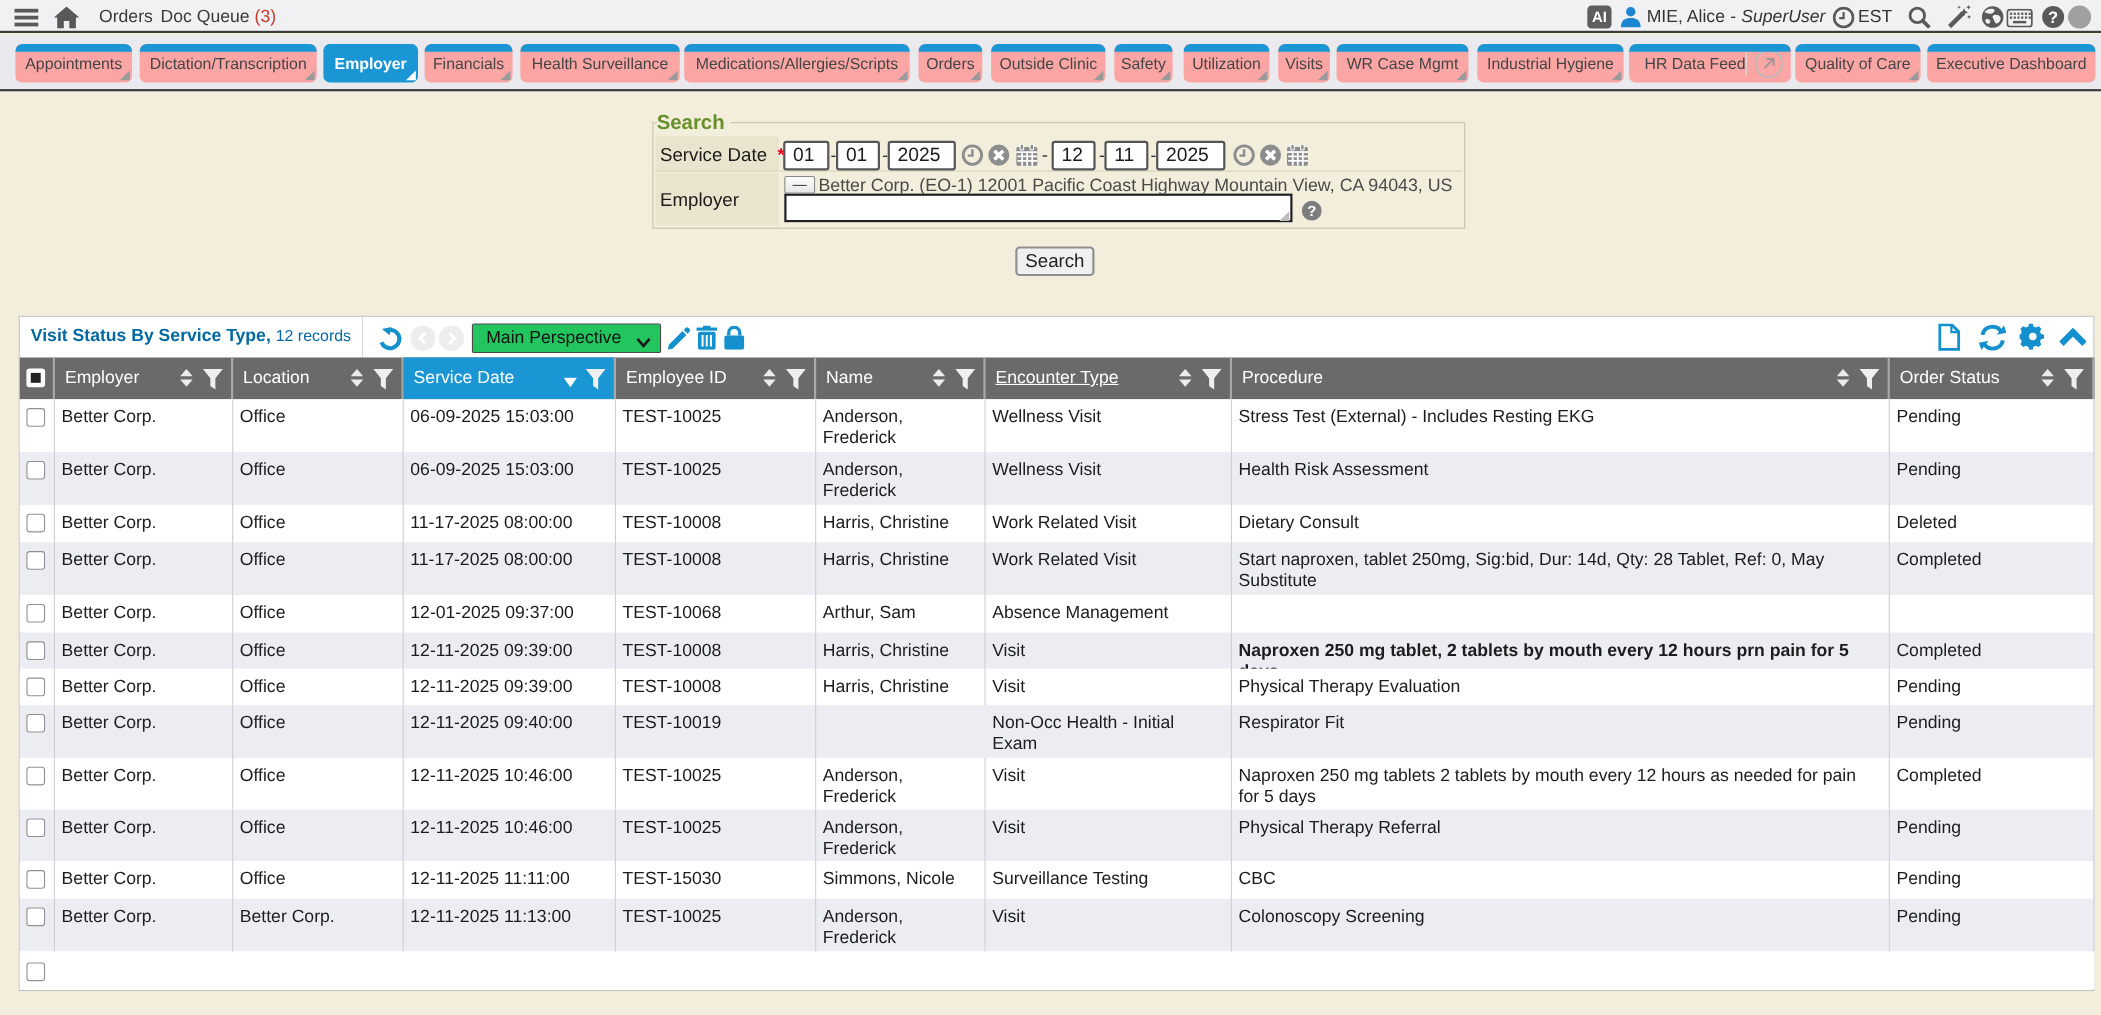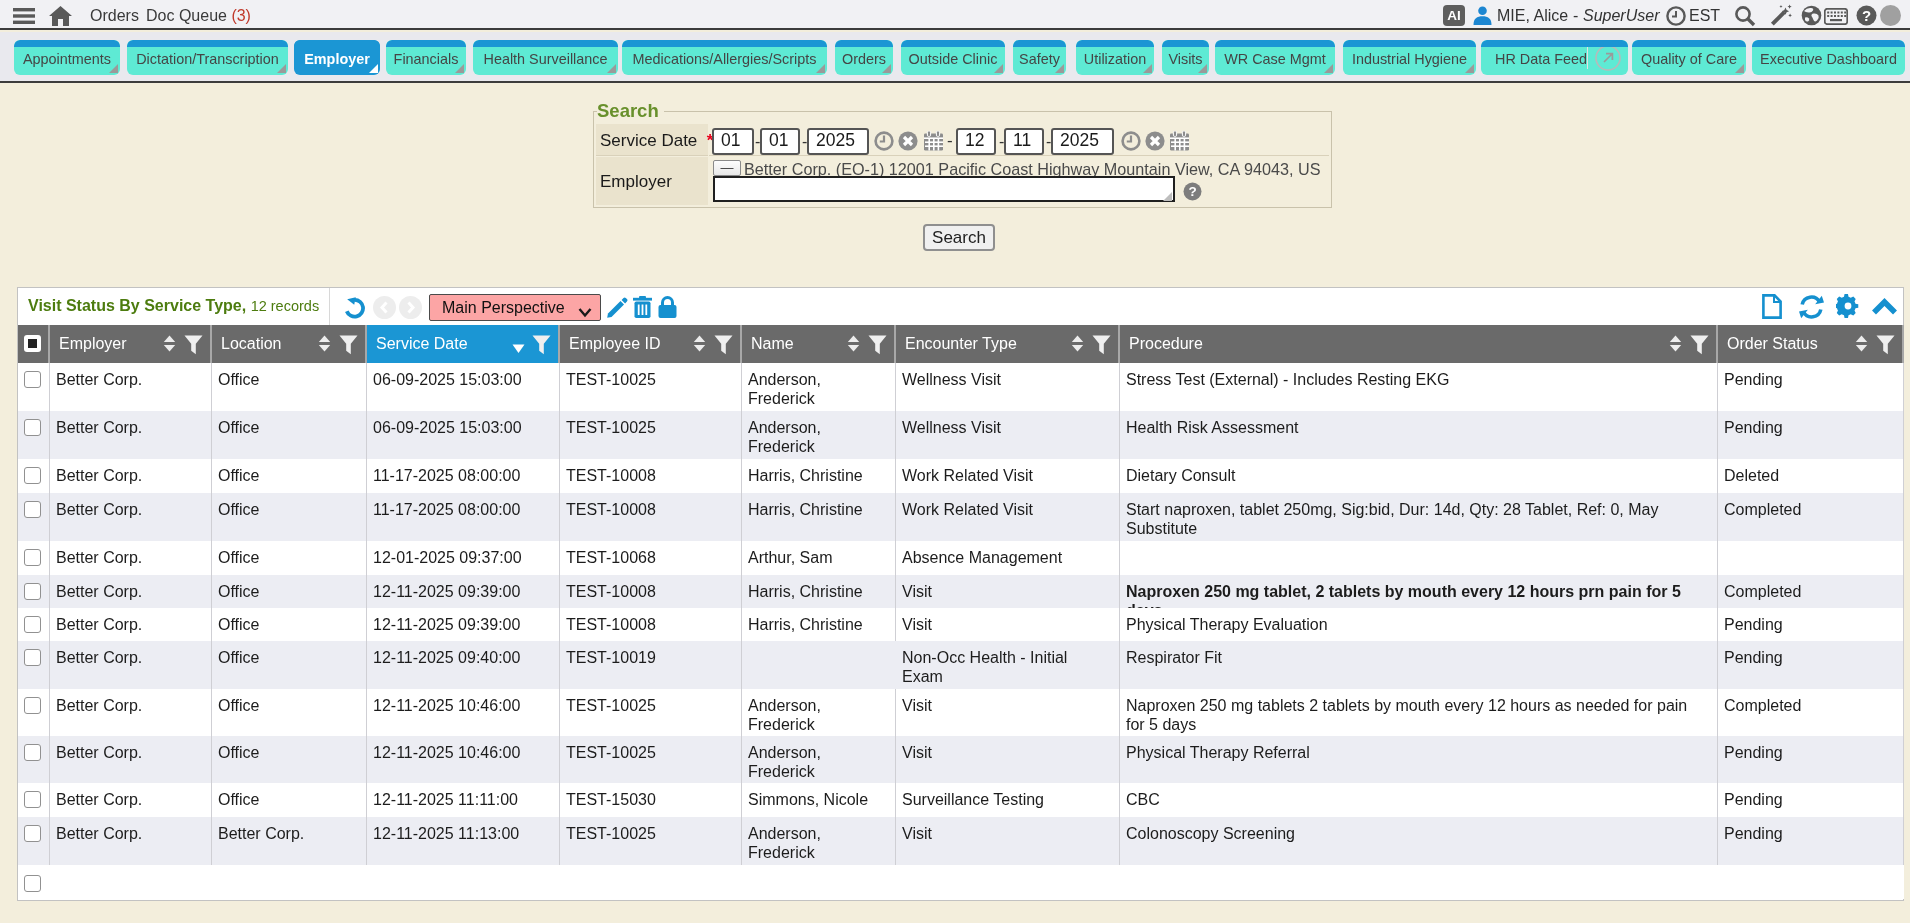--- a/index.html
+++ b/index.html
@@ -1,19 +1,19 @@
 <!DOCTYPE html>
 <html><head><meta charset="utf-8"><style>
 
 *{margin:0;padding:0;box-sizing:border-box;}
 html,body{width:1910px;height:923px;overflow:hidden;background:#f3eedc;font-family:"Liberation Sans",sans-serif;}
 .abs{position:absolute;}
 #topbar{position:absolute;left:0;top:0;width:1910px;height:30px;background:#f1f1f4;border-bottom:2px solid #3c3c3c;}
 #tabbar{position:absolute;left:0;top:32px;width:1910px;height:51px;background:#e9e9ee;border-bottom:2px solid #3c3c3c;}
-.tab{position:absolute;top:40px;height:35px;background:#5eead4;border-radius:6px;color:#454545;font-size:14.4px;text-align:center;padding-top:11px;white-space:nowrap;overflow:hidden;}
+.tab{position:absolute;top:40px;height:35px;background:#fca5a5;border-radius:6px;color:#454545;font-size:14.4px;text-align:center;padding-top:11px;white-space:nowrap;overflow:hidden;}
 .tab .cap{position:absolute;left:0;top:0;width:100%;height:7px;background:#1b96d4;border-radius:6px 6px 0 0;}
 .tab .tri{position:absolute;right:2px;bottom:2px;width:0;height:0;border-left:9px solid transparent;border-bottom:9px solid #9a9a9a;}
 .tab.sel{background:#1b96d4;color:#fff;font-weight:bold;}
 .tab.sel .tri{border-bottom-color:#fff;}
 .ibx{position:absolute;display:flex;align-items:center;justify-content:center;}
 .dinp{position:absolute;height:27px;border:2px solid #555;border-radius:3px;background:#fff;font-size:17.5px;color:#1a1a1a;padding-left:7px;top:128px;}
 .icn{position:absolute;top:131px;}
 #ftitle{position:absolute;left:597px;top:100px;font-size:18.5px;font-weight:bold;color:#68902c;background:#f3eedc;padding:0 5px 0 0;z-index:2;}
 #fset{position:absolute;left:593px;top:111px;width:739px;height:97px;border:1px solid #c9c2ab;}
 #tbox{position:absolute;left:17px;top:287px;width:1887px;height:614px;background:#fff;border:1px solid #c2c2c2;}
@@ -191,41 +191,41 @@
 <div class="abs" style="left:713px;top:160px;width:28px;height:16px;border:1px solid #8a8a8a;border-radius:2px;background:linear-gradient(#fdfdfd,#e8e8e8);text-align:center;line-height:13px;font-size:13px;color:#333;">—</div>
 <div class="abs" style="left:744px;top:160px;font-size:16.2px;color:#4a4a4a;white-space:nowrap;">Better Corp. (EO-1) 12001 Pacific Coast Highway Mountain View, CA 94043, US</div>
 <div class="abs" style="left:713px;top:176px;width:462px;height:26px;border:2px solid #1f1f1f;background:#fff;"></div>
 <div class="abs" style="left:1163px;top:192px;width:0;height:0;border-left:9px solid transparent;border-bottom:9px solid #bdbdbd;"></div>
 <div class="abs" style="left:1183px;top:182px;"><svg width="19" height="19" viewBox="0 0 19 19" style="">
       <circle cx="9.5" cy="9.5" r="9" fill="#7d7d7d"></circle>
       <text x="9.5" y="14.2" font-family="Liberation Sans, sans-serif" font-size="13.5" font-weight="bold" fill="#fff" text-anchor="middle">?</text>
     </svg></div>
 <div class="abs" style="left:923px;top:224px;width:72px;height:27px;background:#f0f0f0;border:2px solid #8f8f8f;border-radius:4px;font-size:17px;color:#222;text-align:center;line-height:23px;">Search</div>
 <div id="tbox"></div>
-<div class="abs" style="left:28px;top:297px;font-size:16px;color:#4d7c0f;"><b>Visit Status By Service Type,</b> <span style="font-size:14.5px;">12 records</span></div>
+<div class="abs" style="left:28px;top:297px;font-size:16px;color:#0369a1;"><b>Visit Status By Service Type,</b> <span style="font-size:14.5px;">12 records</span></div>
 <div class="abs" style="left:329px;top:288px;width:1px;height:37px;background:#d8d8d8;"></div>
 <div class="ibx" style="left:344px;top:297px;width:23px;height:22px;">
     <svg width="23" height="22" viewBox="0 0 23 22" style="">
       <path d="M10.5 2.8 A8.4 8.4 0 1 1 2.8 14.2" fill="none" stroke="#1590cf" stroke-width="3.8"></path>
       <path d="M11.8 0.2 L3.2 2.2 L10.2 7.8 Z" fill="#1590cf"></path>
     </svg>
   </div>
 <div class="ibx" style="left:373px;top:296px;width:23px;height:23px;">
     <svg width="23" height="23" viewBox="0 0 23 23" style="">
       <circle cx="11.5" cy="11.5" r="11.5" fill="#ededed"></circle>
       <path d="M13.5 6.5 L9 11.5 L13.5 16.5" fill="none" stroke="#fff" stroke-width="3"></path>
     </svg>
   </div>
 <div class="ibx" style="left:399px;top:296px;width:23px;height:23px;">
     <svg width="23" height="23" viewBox="0 0 23 23" style="">
       <circle cx="11.5" cy="11.5" r="11.5" fill="#ededed"></circle>
       <path d="M9.5 6.5 L14 11.5 L9.5 16.5" fill="none" stroke="#fff" stroke-width="3"></path>
     </svg>
   </div>
-<div class="abs" style="left:429px;top:294px;width:172px;height:27px;border:1px solid #4a4a4a;border-radius:2px;background:#fca5a5;font-size:16px;color:#111;line-height:25px;padding-left:12px;">Main Perspective<span style="position:absolute;right:8px;top:5px;"><svg width="14" height="11" viewBox="0 0 14 11">
+<div class="abs" style="left:429px;top:294px;width:172px;height:27px;border:1px solid #4a4a4a;border-radius:2px;background:#22c55e;font-size:16px;color:#111;line-height:25px;padding-left:12px;">Main Perspective<span style="position:absolute;right:8px;top:5px;"><svg width="14" height="11" viewBox="0 0 14 11">
         <path d="M1.5 2 L7 8.5 L12.5 2" fill="none" stroke="#1a1a1a" stroke-width="2.4"></path>
       </svg></span></div>
 <div class="ibx" style="left:606px;top:297px;width:22px;height:22px;">
     <svg width="22" height="22" viewBox="0 0 22 22" style="">
       <path d="M2 16.5 L14.5 4 L18 7.5 L5.5 20 L1.2 20.8 Z" fill="#1590cf"></path>
       <path d="M15.6 2.9 L17.5 1 a1.6 1.6 0 0 1 2.3 0 L20.9 2.1 a1.6 1.6 0 0 1 0 2.3 L19.1 6.4 Z" fill="#1590cf"></path>
     </svg>
   </div>
 <div class="ibx" style="left:633px;top:296px;width:19px;height:22px;">
     <svg width="19" height="22" viewBox="0 0 19 22" style="">
@@ -307,21 +307,21 @@
       <path d="M0.5 0.5 H18.5 L11.8 8.8 V19.2 L7.2 15.8 V8.8 Z" fill="#efefef"></path>
     </svg></div>
 <div class="th" style="left:742px;top:325px;width:154px;">Name</div>
 <div class="abs" style="left:847px;top:335px;z-index:3;"><svg width="13" height="17" viewBox="0 0 13 17" style="">
       <path d="M6.5 0.5 L12.2 7 H0.8 Z" fill="#ececec"></path>
       <path d="M6.5 16.5 L0.8 10 H12.2 Z" fill="#ececec"></path>
     </svg></div>
 <div class="abs" style="left:868px;top:335px;z-index:3;"><svg width="19" height="20" viewBox="0 0 19 20" style="">
       <path d="M0.5 0.5 H18.5 L11.8 8.8 V19.2 L7.2 15.8 V8.8 Z" fill="#efefef"></path>
     </svg></div>
-<div class="th" style="left:896px;top:325px;width:224px;">Encounter Type</div>
+<div class="th" style="left:896px;top:325px;width:224px;text-decoration:underline;">Encounter Type</div>
 <div class="abs" style="left:1071px;top:335px;z-index:3;"><svg width="13" height="17" viewBox="0 0 13 17" style="">
       <path d="M6.5 0.5 L12.2 7 H0.8 Z" fill="#ececec"></path>
       <path d="M6.5 16.5 L0.8 10 H12.2 Z" fill="#ececec"></path>
     </svg></div>
 <div class="abs" style="left:1092px;top:335px;z-index:3;"><svg width="19" height="20" viewBox="0 0 19 20" style="">
       <path d="M0.5 0.5 H18.5 L11.8 8.8 V19.2 L7.2 15.8 V8.8 Z" fill="#efefef"></path>
     </svg></div>
 <div class="th" style="left:1120px;top:325px;width:598px;">Procedure</div>
 <div class="abs" style="left:1669px;top:335px;z-index:3;"><svg width="13" height="17" viewBox="0 0 13 17" style="">
       <path d="M6.5 0.5 L12.2 7 H0.8 Z" fill="#ececec"></path>

